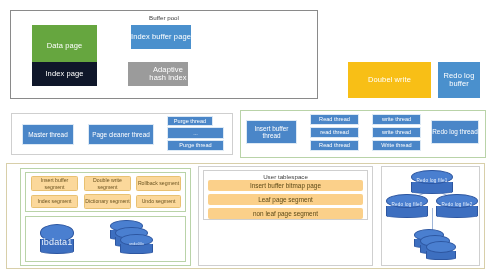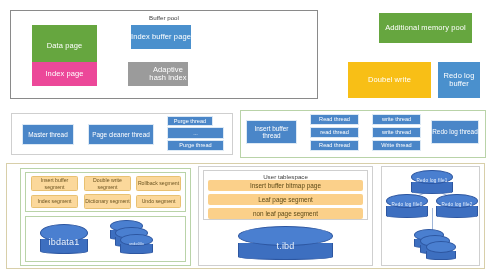--- a/index.html
+++ b/index.html
@@ -16,21 +16,21 @@
   
   .chip{
     position:absolute;box-sizing:border-box;
     display:flex;align-items:center;justify-content:center;
     text-align:center;color:#ffffff;line-height:1.12;
     font-size:7.5px;letter-spacing:.1px;
   }
   .c-green{background:#66a63f;}
   .c-blue-l{background:#4a90cd;}
   .c-blue-d{background:#3470c4;}
-  .c-orange{background:#ec4899;}
+  .c-orange{background:#0f172a;}
   .c-gray{background:#9b9b9b;padding-left:20px;}
   .c-yellow{background:#f8bf16;}
 
   
   .panel{position:absolute;box-sizing:border-box;background:#ffffff;}
   .panel-dark{border:1px solid #8a8a8a;}
   .panel-lt{border:1px solid #cfcfcf;}
   .panel-green{border:1px solid #b9d3a8;}
   .panel-tan{border:1px solid #d8cfa9;}
 
@@ -94,21 +94,20 @@
   <div class="chip c-green" style="left:32px;top:25px;width:65px;height:42px;">Data page</div>
 
   <div class="chip c-blue-l" style="left:131px;top:25px;width:60px;height:24px;">Index buffer page</div>
 
 
   <div class="chip c-orange" style="left:32px;top:62px;width:65px;height:24px;">Index page</div>
 
   <div class="chip c-gray" style="left:128px;top:62px;width:60px;height:24px;">Adaptive hash index</div>
 
 
-  <div class="chip c-green" style="left:379px;top:13px;width:93px;height:30px;">Additional memory pool</div>
 
   <div class="chip c-yellow" style="left:348px;top:62px;width:83px;height:36px;">Doubel write</div>
 
   <div class="chip c-blue-l" style="left:438px;top:62px;width:42px;height:36px;">Redo log buffer</div>
 
   <div class="panel panel-lt" style="left:11px;top:113px;width:222px;height:42px;"></div>
 
   <div class="thread" style="left:22px;top:124px;width:52px;height:21px;">Master thread</div>
 
   <div class="thread" style="left:88px;top:124px;width:66px;height:21px;">Page cleaner thread</div>
@@ -142,21 +141,21 @@
   <div class="seg" style="left:31px;top:176px;width:47px;height:15px;">Insert buffer segment</div>
   <div class="seg" style="left:84px;top:176px;width:47px;height:15px;">Double write segment</div>
   <div class="seg" style="left:136px;top:176px;width:45px;height:15px;">Rollback segment</div>
 
   <div class="seg" style="left:31px;top:195px;width:47px;height:13px;">Index segment</div>
   <div class="seg" style="left:84px;top:194px;width:47px;height:15px;">Dictionary segment</div>
   <div class="seg" style="left:136px;top:195px;width:45px;height:13px;">Undo segment</div>
 
   <div class="panel panel-green" style="left:25px;top:216px;width:161px;height:46px;"></div>
 
-  <div class="cyl" style="left:40px;top:224px;width:48px;height:30px;">
+  <div class="cyl" style="left:40px;top:224px;width:34px;height:30px;">
     <div class="body"></div>
     <div class="top"></div>
     <div class="lbl">ibdata1</div>
   </div>
 
   <div class="cyl mini" style="left:110px;top:220px;width:33px;height:20px;">
     <div class="body"></div>
     <div class="top"></div>
   </div>
   <div class="cyl mini" style="left:115px;top:227px;width:33px;height:20px;">
@@ -172,25 +171,20 @@
   <div class="panel panel-lt" style="left:198px;top:166px;width:175px;height:100px;"></div>
 
   <div class="panel panel-lt" style="left:203px;top:170px;width:165px;height:50px;">
     <div class="panel-title" style="top:2px;">User tablespace</div>
   </div>
 
   <div class="seg seg-wide" style="left:208px;top:180px;width:155px;height:11px;">Insert buffer bitmap page</div>
   <div class="seg seg-wide" style="left:208px;top:194px;width:155px;height:11px;">Leaf page segment</div>
   <div class="seg seg-wide" style="left:208px;top:208px;width:155px;height:11px;">non leaf page segment</div>
 
-  <div class="cyl" style="left:238px;top:226px;width:95px;height:34px;">
-    <div class="body"></div>
-    <div class="top"></div>
-    <div class="lbl">t.ibd</div>
-  </div>
 
   <div class="panel panel-lt" style="left:381px;top:166px;width:99px;height:100px;"></div>
 
   <div class="arrow-line" style="left:405px;top:196px;width:24px;height:1px;transform:rotate(-26deg);"></div>
   <div class="arrow-line" style="left:437px;top:196px;width:24px;height:1px;transform:rotate(26deg);"></div>
   <div class="arrow-line" style="left:432px;top:208px;width:1px;height:22px;"></div>
 
   <div class="cyl small" style="left:411px;top:170px;width:42px;height:24px;">
     <div class="body"></div>
     <div class="top"></div>

